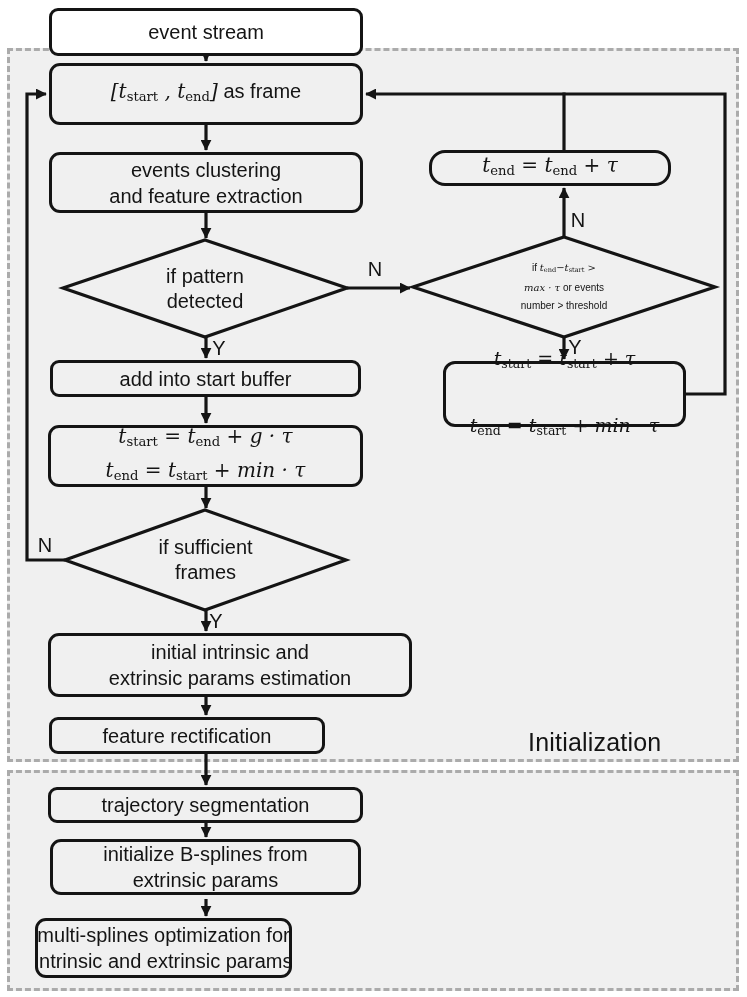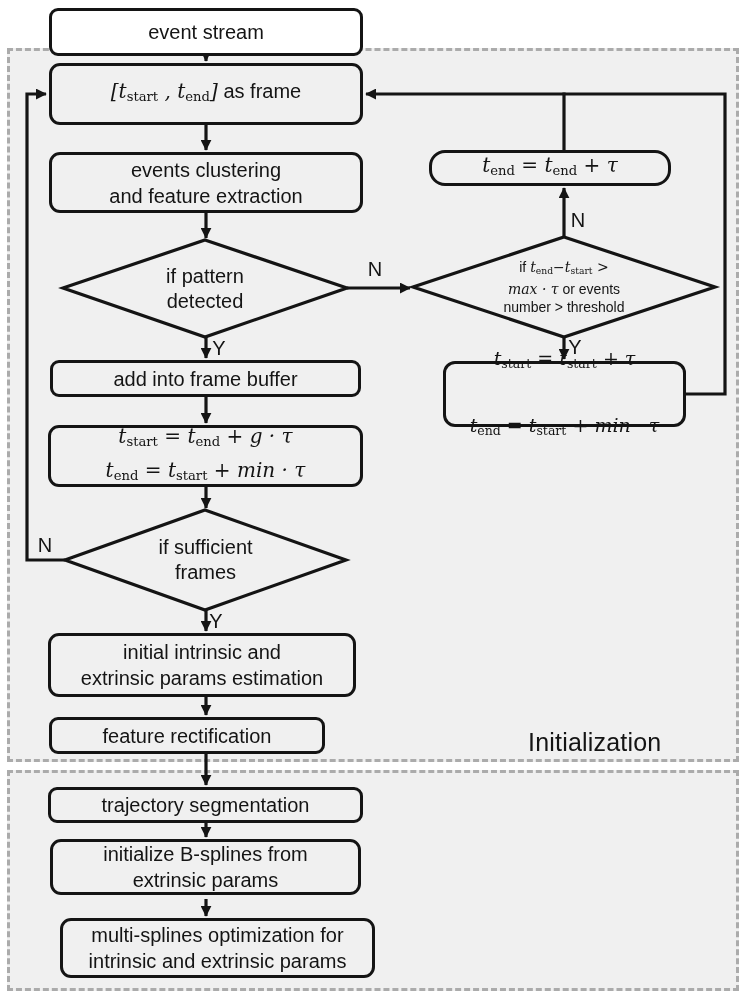--- a/index.html
+++ b/index.html
@@ -21,32 +21,32 @@
   svg.overlay{position:absolute;left:0;top:0;z-index:2;}
   .box{position:absolute;box-sizing:border-box;z-index:3;
        border:3.2px solid var(--ink);border-radius:11px;background:var(--panel);
        display:flex;flex-direction:column;justify-content:center;align-items:center;
        text-align:center;font-size:20px;line-height:26px;}
   #event-stream{left:49px;top:8px;width:314px;height:48px;background:var(--bg);border-radius:9px;}
   #accumulate{left:49px;top:63px;width:314px;height:62px;}
   #clustering{left:49px;top:152px;width:314px;height:61px;}
   #add-buffer{left:50px;top:360px;width:311px;height:37px;border-radius:9px;}
   #tstart-g{left:48px;top:425px;width:315px;height:62px;line-height:29px;}
-  #initial-params{left:48px;top:633px;width:308px;height:64px;}
+  #initial-params{left:48px;top:633px;width:364px;height:64px;}
   #rectification{left:49px;top:717px;width:276px;height:37px;border-radius:9px;}
   #trajectory{left:48px;top:787px;width:315px;height:36px;border-radius:9px;}
   #bsplines{left:50px;top:839px;width:311px;height:56px;}
-  #multisplines{left:60px;top:918px;width:315px;height:60px;}
+  #multisplines{left:35px;top:918px;width:257px;height:60px;}
   #tend-update{left:429px;top:150px;width:242px;height:36px;border-radius:16px;}
   #tstart-update{left:443px;top:361px;width:243px;height:66px;font-size:19px;line-height:28px;border-radius:12px;gap:33px;}
   .dtext{position:absolute;z-index:3;display:flex;flex-direction:column;justify-content:center;
          align-items:center;text-align:center;font-size:20px;line-height:25px;}
   #pattern-text{left:63px;top:240px;width:284px;height:97px;}
   #sufficient-text{left:65px;top:510px;width:281px;height:100px;}
-  #window-text{left:413px;top:237px;width:302px;height:100px;font-size:14px;line-height:18px;}
+  #window-text{left:413px;top:237px;width:302px;height:100px;font-size:10px;line-height:18px;}
   .elabel{position:absolute;z-index:3;font-size:20px;transform:translate(-50%,-50%);}
   #lbl-pattern-no{left:375px;top:269px;}
   #lbl-pattern-yes{left:219px;top:348px;}
   #lbl-window-no{left:578px;top:220px;}
   #lbl-window-yes{left:575px;top:347px;}
   #lbl-sufficient-no{left:45px;top:545px;}
   #lbl-sufficient-yes{left:216px;top:621px;}
   .math{font-family:"DejaVu Serif",serif;font-style:italic;}
   .msub{font-family:"DejaVu Serif",serif;font-style:normal;font-size:0.66em;vertical-align:-0.22em;}
   .plain{font-family:"Liberation Sans",sans-serif;}
@@ -96,21 +96,21 @@
       <div class="tline"><span class="plain">event stream</span></div>
     </div>
   <div class="box" id="accumulate">
       <div class="tline"><span class="math">[</span><span class="math">t</span><span class="msub">start</span><span class="math"> , </span><span class="math">t</span><span class="msub">end</span><span class="math">]</span><span class="plain"> as frame</span></div>
     </div>
   <div class="box" id="clustering">
       <div class="tline"><span class="plain">events clustering</span></div>
       <div class="tline"><span class="plain">and feature extraction</span></div>
     </div>
   <div class="box" id="add-buffer">
-      <div class="tline"><span class="plain">add into frame buffer</span></div>
+      <div class="tline"><span class="plain">add into start buffer</span></div>
     </div>
   <div class="box" id="tstart-g">
       <div class="tline"><span class="math">t</span><span class="msub">start</span><span class="math"> = </span><span class="math">t</span><span class="msub">end</span><span class="math"> + </span><span class="math">g</span><span class="math"> · </span><span class="math">τ</span></div>
       <div class="tline"><span class="math">t</span><span class="msub">end</span><span class="math"> = </span><span class="math">t</span><span class="msub">start</span><span class="math"> + </span><span class="math">min</span><span class="math"> · </span><span class="math">τ</span></div>
     </div>
   <div class="box" id="initial-params">
       <div class="tline"><span class="plain">initial intrinsic and</span></div>
       <div class="tline"><span class="plain">extrinsic params estimation</span></div>
     </div>
   <div class="box" id="rectification">

